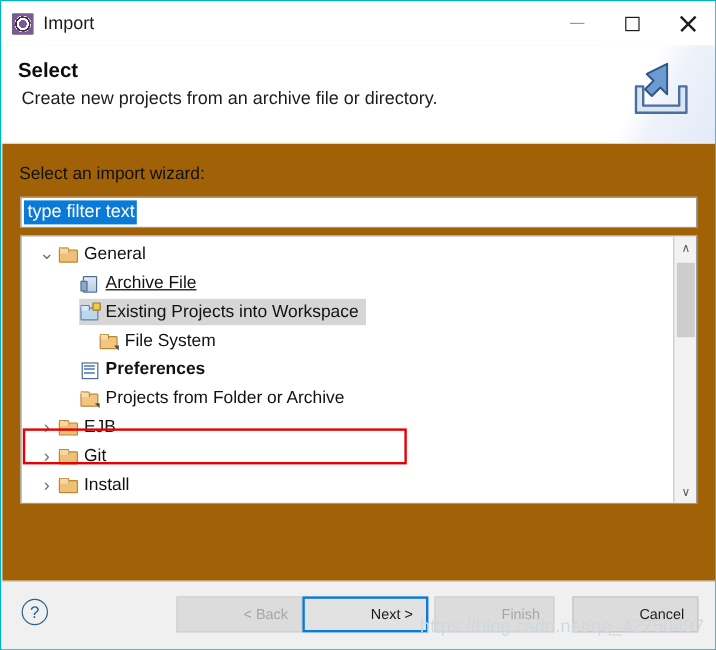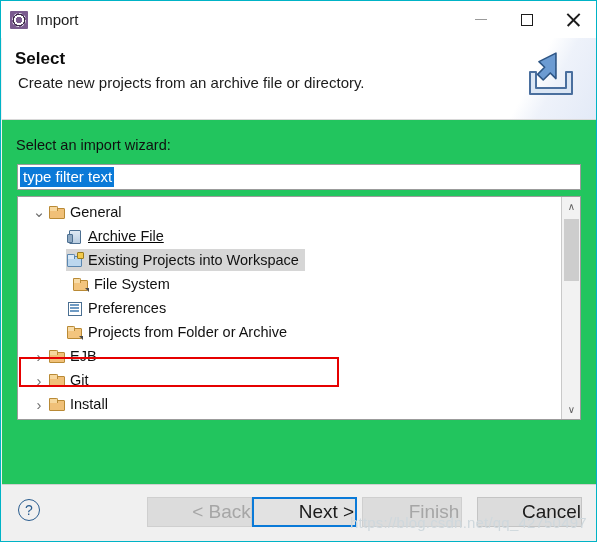--- a/index.html
+++ b/index.html
@@ -88,21 +88,21 @@
     width: 92px; height: 81px;
     background: linear-gradient(118deg, #ffffff 0%, #ffffff 36%, #eef2fa 56%, #e3eaf7 100%);
     overflow: hidden;
   }
   .banner svg { position: absolute; left: 18px; top: 12px; }
 
   
   .body {
     position: absolute; left: 1px; top: 119px;
     width: 594px; height: 364px;
-    background: #22c55e;
+    background: #a16207;
   }
   .field-label {
     position: absolute; left: 14px; top: 17px;
     font-size: 14.5px; color: #101010;
   }
   .filter-input {
     position: absolute; left: 15px; top: 44px;
     width: 564px; height: 26px;
     background: #ffffff;
     border: 1px solid #9b9b9b;
@@ -261,21 +261,21 @@
     width: 22px; height: 22px; border-radius: 50%;
     border: 1.5px solid #2a5d8f; color: #2a5d8f;
     font-size: 14px; display: flex; align-items: center; justify-content: center;
     background: #f0f0f0;
   }
   .btn {
     position: absolute; top: 12px;
     height: 30px;
     background: #dcdcdc;
     border: 1px solid #c4c4c4;
-    font-size: 19px; color: #1b1b1b;
+    font-size: 12px; color: #1b1b1b;
     display: flex; align-items: center; justify-content: center;
     font-family: "Liberation Sans", sans-serif;
     padding-left: 44px;
   }
   .btn.disabled { color: #a6a6a6; background: #dcdcdc; border-color: #cfcfcf; }
   .btn.focus {
     background: #e2e2e2;
     border: 2px solid #0a7ad8;
   }
   #btn-back   { left: 145px;  width: 105px; }
@@ -349,30 +349,30 @@
             </div>
           </div>
           <div class="tree-row sel" style="padding-left: 6px;">
             <div class="row-hit" style="margin-left: 42px;">
               <span class="ico ico-project">
                 <span class="badge"></span>
               </span>
               <span class="tree-label">Existing Projects into Workspace</span>
             </div>
           </div>
-          <div class="tree-row" style="padding-left: 12px;">
+          <div class="tree-row" style="padding-left: 22px;">
             <div class="row-hit" style="margin-left: 42px;">
               <span class="ico ico-folder2">
                 <span class="badge-arrow"></span>
               </span>
               <span class="tree-label">File System</span>
             </div>
           </div>
           <div class="tree-row" style="padding-left: 6px;">
-            <div class="row-hit" style="margin-left: 42px;">
+            <div class="row-hit" style="margin-left: 42px; font-weight: bold;">
               <span class="ico ico-pref"></span>
               <span class="tree-label">Preferences</span>
             </div>
           </div>
           <div class="tree-row" style="padding-left: 6px;">
             <div class="row-hit" style="margin-left: 42px;">
               <span class="ico ico-folder2">
                 <span class="badge-arrow"></span>
               </span>
               <span class="tree-label">Projects from Folder or Archive</span>

